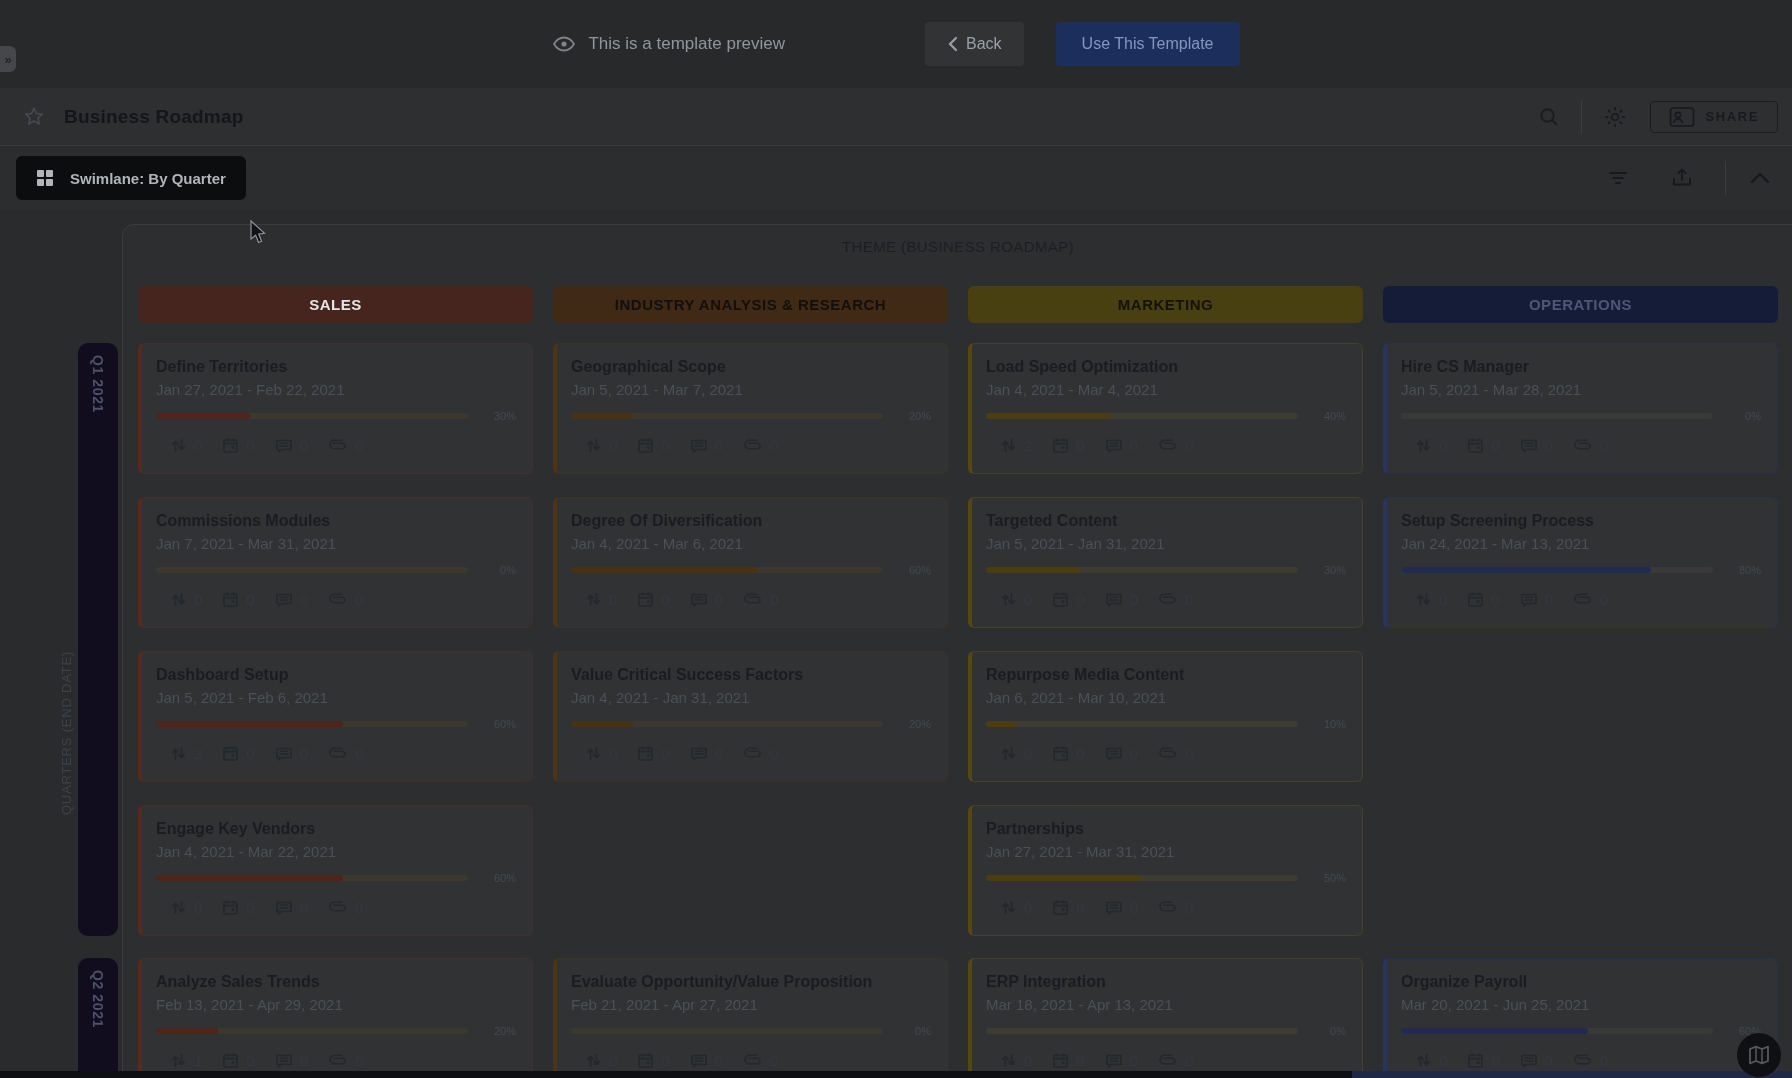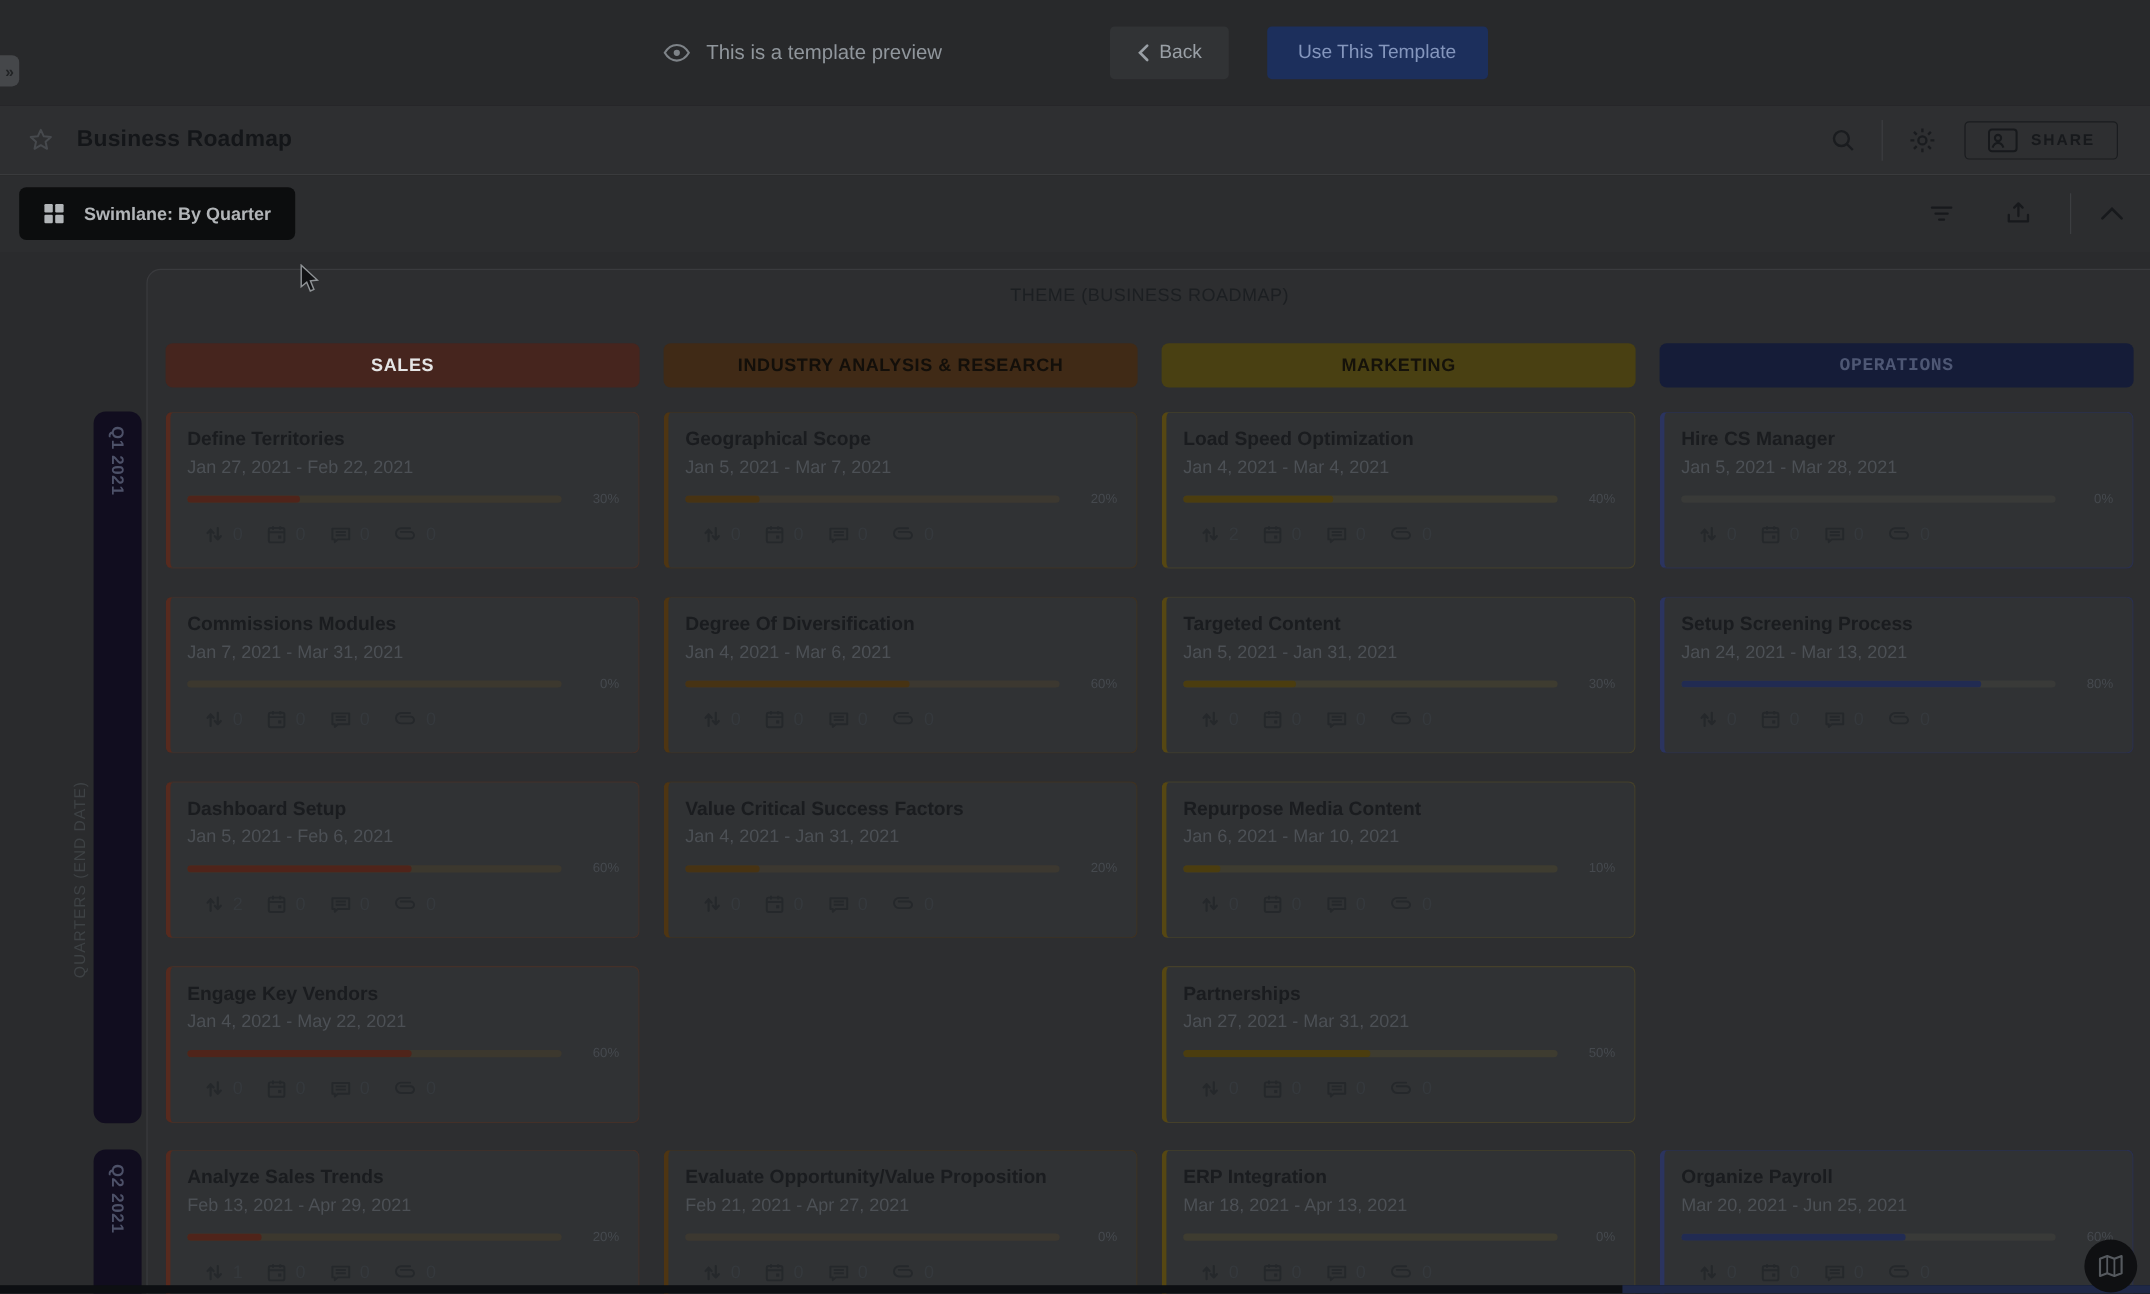--- a/index.html
+++ b/index.html
@@ -23,21 +23,21 @@
   .btn{
     display:inline-flex;align-items:center;justify-content:center;gap:8px;
     border-radius:4px;font-size:16px;border:none;cursor:pointer;
     font-family:"Liberation Sans", sans-serif;
   }
   .btn-back{height:44px;padding:0 22px;background:#313335;color:#9aa0a6;margin-right:32px;}
   .btn-use{height:44px;padding:10px 26px;background:#1c2f5c;color:#8496bd;font-weight:500;}
   
   .app-header{
     height:57px;background:#2e2f31;border-bottom:1px solid #3a3b3d;
-    display:flex;align-items:center;padding:0 21px 0 22px;
+    display:flex;align-items:center;padding:0 8px 0 22px;
   }
   .star-btn{color:#46494d;margin-right:18px;display:flex;cursor:pointer;}
   .page-title{font-size:19px;font-weight:700;color:#141619;letter-spacing:.2px;}
   .header-spacer{flex:1;}
   .icon-btn{background:none;border:none;padding:6px;display:flex;align-items:center;color:#1a1c1f;cursor:pointer;}
   .v-divider{width:1px;height:34px;background:#3c3e41;margin:0 14px;}
   .share-btn{
     height:32px;display:inline-flex;align-items:center;gap:10px;padding:0 18px;margin:0 6px 0 16px;
     border:1px solid #1a1c1f;border-radius:4px;background:transparent;color:#17191c;
     font-size:13px;font-weight:700;letter-spacing:1.6px;cursor:pointer;
@@ -196,21 +196,21 @@
 </div>
 
 <div class="board">
   <div class="panel"></div>
   <div class="board-title">THEME (BUSINESS ROADMAP)</div>
   <div class="axis-label">QUARTERS (END DATE)</div>
   <div class="col-headers" id="col-headers">
       <div class="col-header" style="background: rgb(70, 37, 30); color: #e5e5e5;">SALES</div>
       <div class="col-header" style="background: rgb(64, 42, 22); color: rgb(19, 15, 10);">INDUSTRY ANALYSIS &amp; RESEARCH</div>
       <div class="col-header" style="background: rgb(73, 64, 18); color: rgb(21, 18, 10);">MARKETING</div>
-      <div class="col-header" style="background: rgb(21, 28, 56); color: rgb(78, 87, 116); font-family: Liberation Mono, monospace;">OPERATIONS</div>
+      <div class="col-header" style="background: rgb(21, 28, 56); color: rgb(78, 87, 116);">OPERATIONS</div>
     </div>
   <div class="lanes" id="lanes">
       <div class="lane-row">
         <div class="lane-bar">
           <span class="lane-label">Q1 2021</span>
         </div>
         <div class="lane-cols">
           <div class="lane-col">
             <div class="card" style="--border: #443028; --accent: #572a1e; --fill: #4f241a; --track: #3c382e;">
     <div class="card-title">Define Territories</div>
@@ -327,21 +327,21 @@
       <span class="meta">
         <svg width="20" height="14" viewBox="0 0 20 14" fill="none" stroke="currentColor" stroke-width="1.6" stroke-linecap="round">
           <path d="M6 4.2h8.2a2.8 2.8 0 1 1 0 5.6H6.3a4.3 4.3 0 1 1 0-8.6h7.4"></path>
         </svg>
         <span class="count">0</span>
       </span>
     </div>
   </div>
             <div class="card" style="--border: #443028; --accent: #572a1e; --fill: #4f241a; --track: #3c382e;">
     <div class="card-title">Engage Key Vendors</div>
-    <div class="card-dates">Jan 4, 2021 - May 22, 2021</div>
+    <div class="card-dates">Jan 4, 2021 - Mar 22, 2021</div>
     <div class="progress-row">
       <div class="track">
         <div class="fill" style="width: 60%;"></div>
       </div>
       <span class="pct">60%</span>
     </div>
     <div class="meta-row">
       <span class="meta">
         <svg width="17" height="17" viewBox="0 0 17 17" fill="none" stroke="currentColor" stroke-width="1.8" stroke-linecap="round" stroke-linejoin="round">
           <path d="M5.5 14V4.5M5.5 4.5 3 7.2M5.5 4.5 8 7.2"></path>

